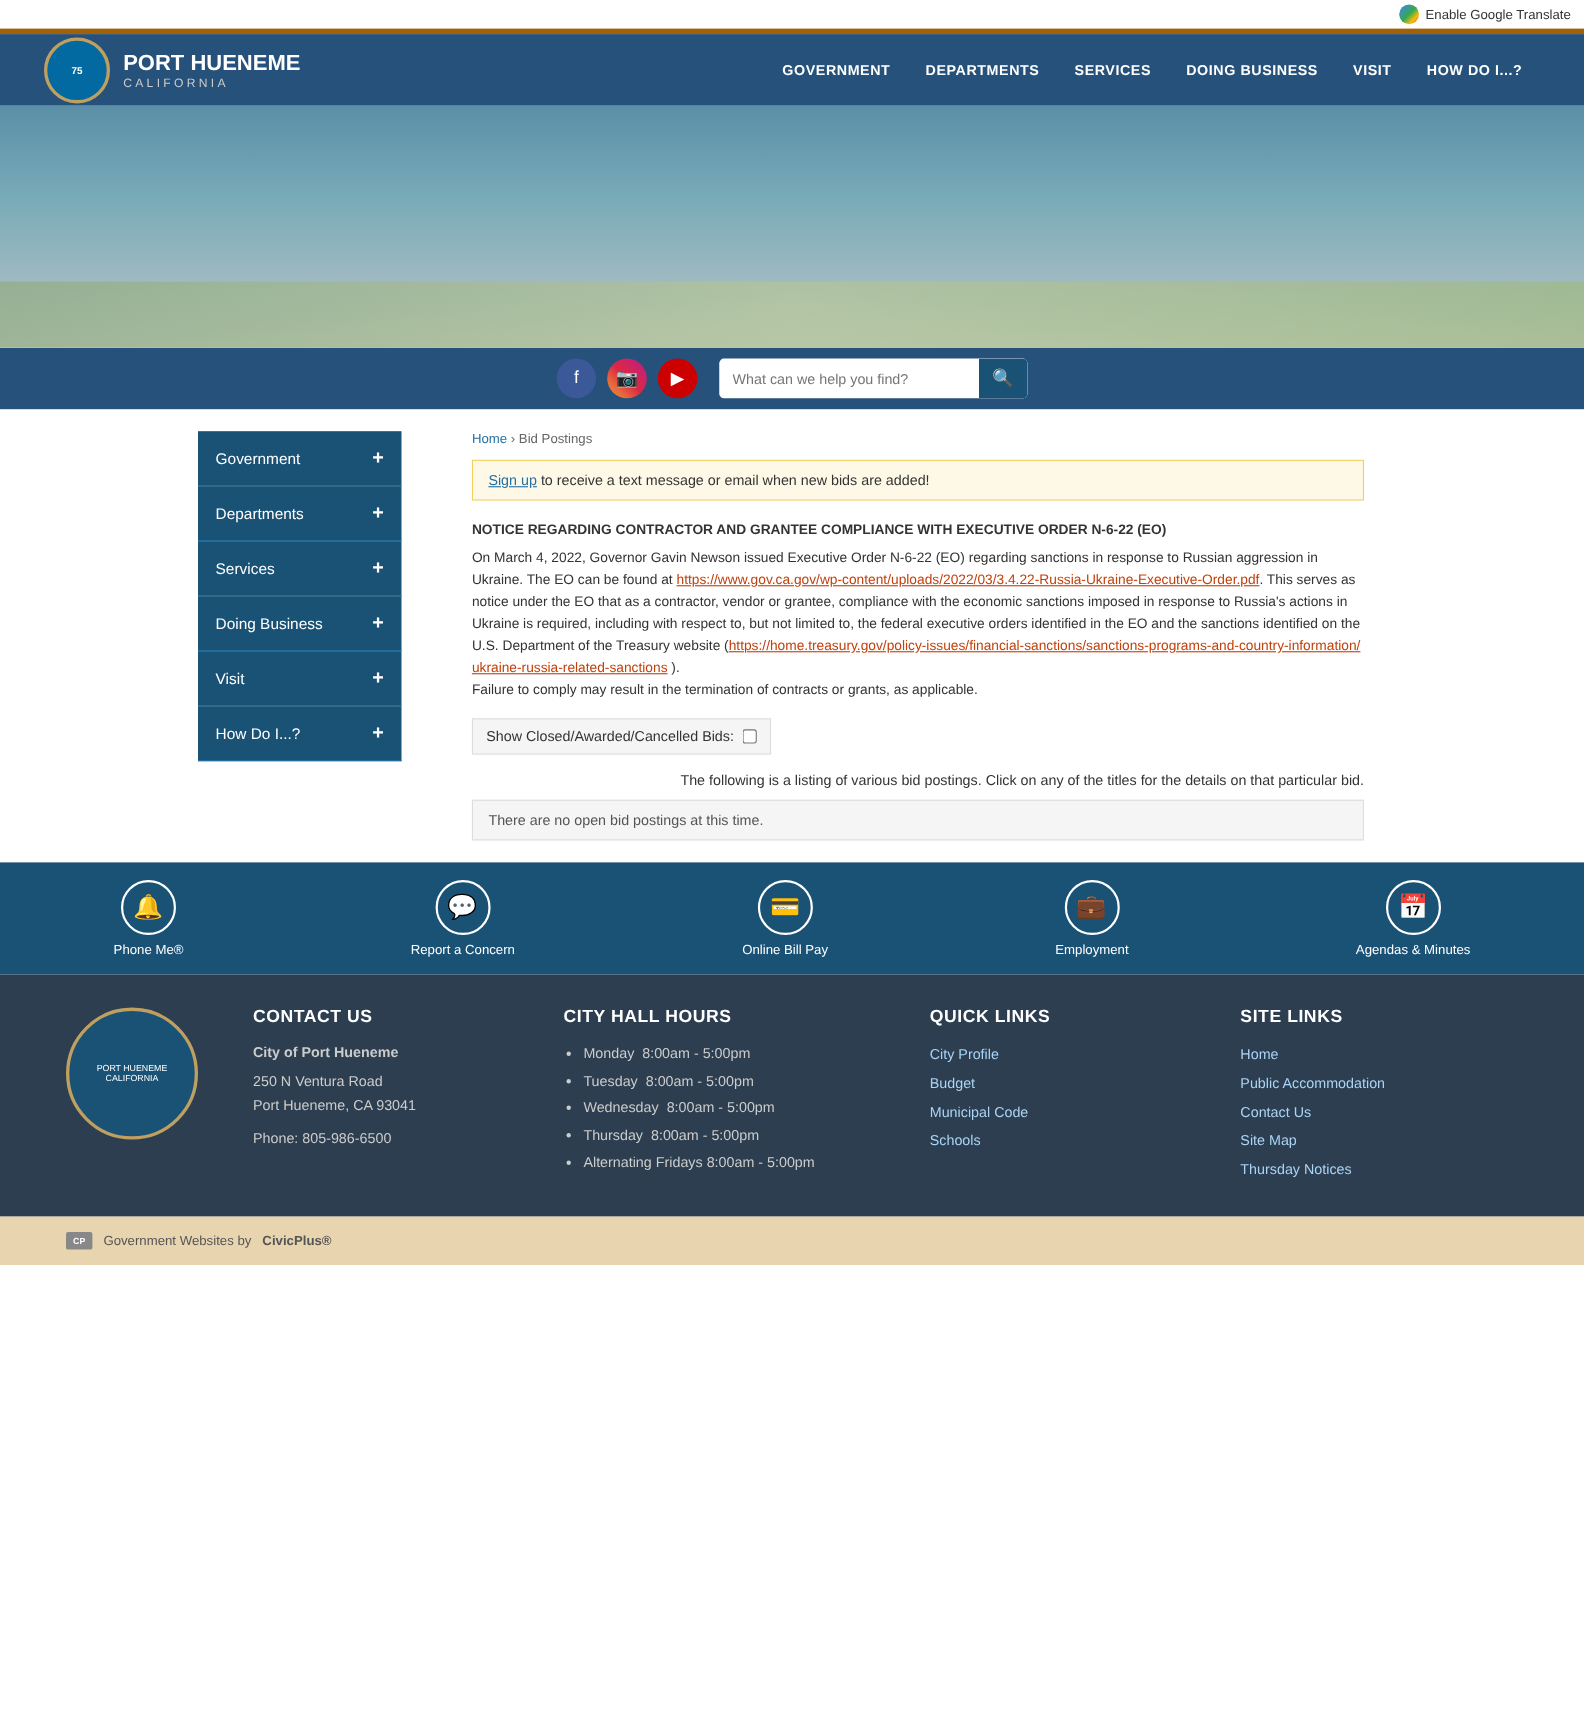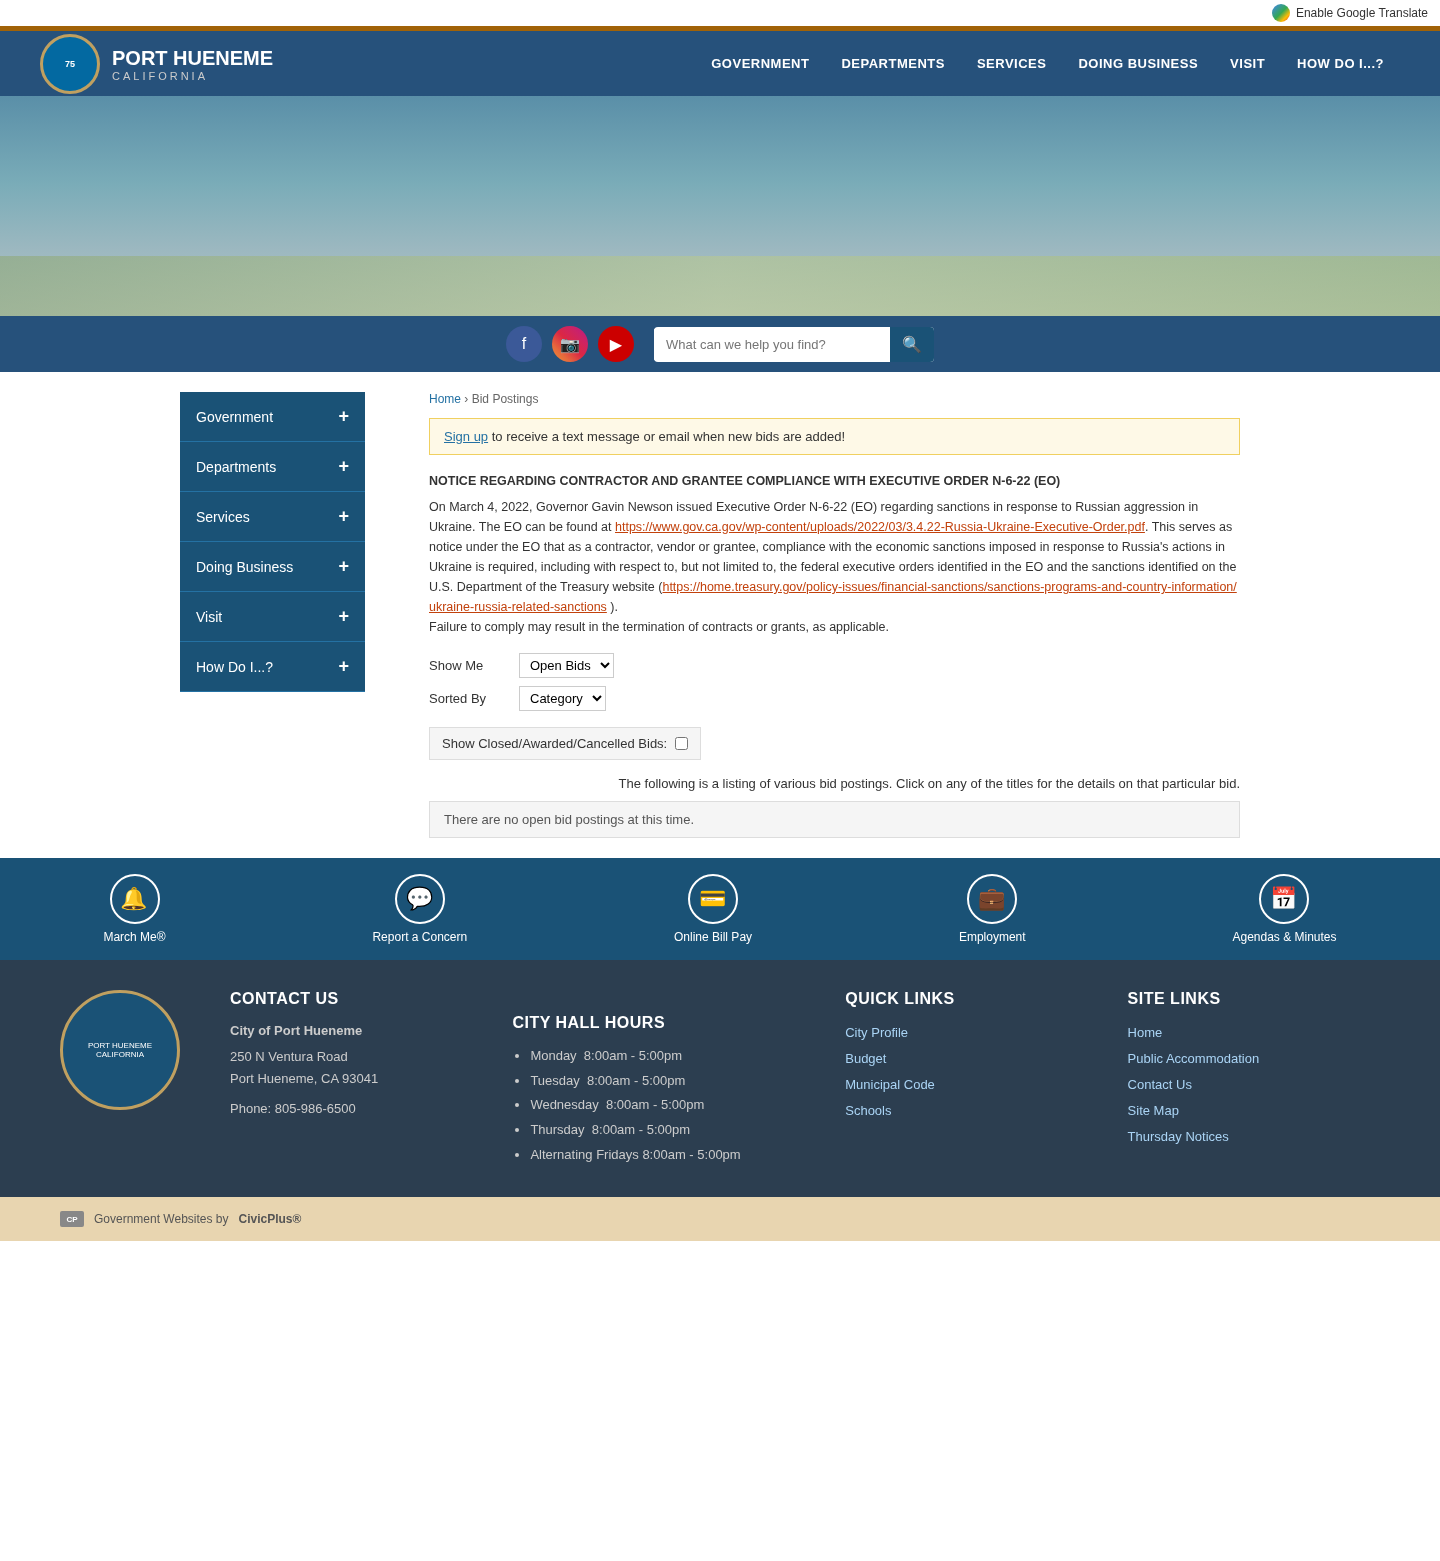--- a/index.html
+++ b/index.html
@@ -323,21 +323,21 @@
       border-radius: 50%;
       border: 3px solid #c0a060;
       display: flex;
       align-items: center;
       justify-content: center;
       color: #fff;
       font-size: 9px;
       text-align: center;
     }
     .footer-contact { flex: 1; }
-    .footer-hours { flex: 1.2; margin-top: 24px; }
+    .footer-hours { flex: 1.2; }
     .footer-quicklinks { flex: 1; }
     .footer-sitelinks { flex: 1; }
     .footer-section-title {
       font-size: 16px;
       font-weight: bold;
       color: #fff;
       margin-bottom: 12px;
       text-transform: uppercase;
       letter-spacing: 0.5px;
     }
@@ -478,47 +478,37 @@
     
     <div class="eo-notice">
       <div class="eo-title">NOTICE REGARDING CONTRACTOR AND GRANTEE COMPLIANCE WITH EXECUTIVE ORDER N-6-22 (EO)</div>
       <p>
         <span>On March 4, 2022, Governor Gavin Newson issued Executive Order N-6-22 (EO) regarding sanctions in response to Russian aggression in Ukraine. The EO can be found at </span><a href="#">https://www.gov.ca.gov/wp-content/uploads/2022/03/3.4.22-Russia-Ukraine-Executive-Order.pdf</a><span>. This serves as notice under the EO that as a contractor, vendor or grantee, compliance with the economic sanctions imposed in response to Russia's actions in Ukraine is required, including with respect to, but not limited to, the federal executive orders identified in the EO and the sanctions identified on the U.S. Department of the Treasury website (</span><a href="#">https://home.treasury.gov/policy-issues/financial-sanctions/sanctions-programs-and-country-information/ukraine-russia-related-sanctions</a><span> ).</span>
       </p>
       <p>Failure to comply may result in the termination of contracts or grants, as applicable.</p>
     </div>
 
     
-    <div class="filter-area">
-      <div class="filter-row">
-        <span class="filter-label">Show Me</span>
-        <select class="filter-select"><option>Open Bids</option></select>
-      </div>
-      <div class="filter-row">
-        <span class="filter-label">Sorted By</span>
-        <select class="filter-select"><option>Category</option></select>
-      </div>
-    </div>
 
     
     <div class="closed-box">
       <span>Show Closed/Awarded/Cancelled Bids:</span>
       <input type="checkbox" style="">
     </div>
 
     
     <p class="listing-text">The following is a listing of various bid postings. Click on any of the titles for the details on that particular bid.</p>
     <div class="no-bids">There are no open bid postings at this time.</div>
   </main>
 </div>
 
 <div class="footer-icons-bar">
   <div class="footer-icon-item">
     <div class="footer-icon-circle">🔔</div>
-    <span>March Me®</span>
+    <span>Phone Me®</span>
   </div>
   <div class="footer-icon-item">
     <div class="footer-icon-circle">💬</div>
     <span>Report a Concern</span>
   </div>
   <div class="footer-icon-item">
     <div class="footer-icon-circle">💳</div>
     <span>Online Bill Pay</span>
   </div>
   <div class="footer-icon-item">

